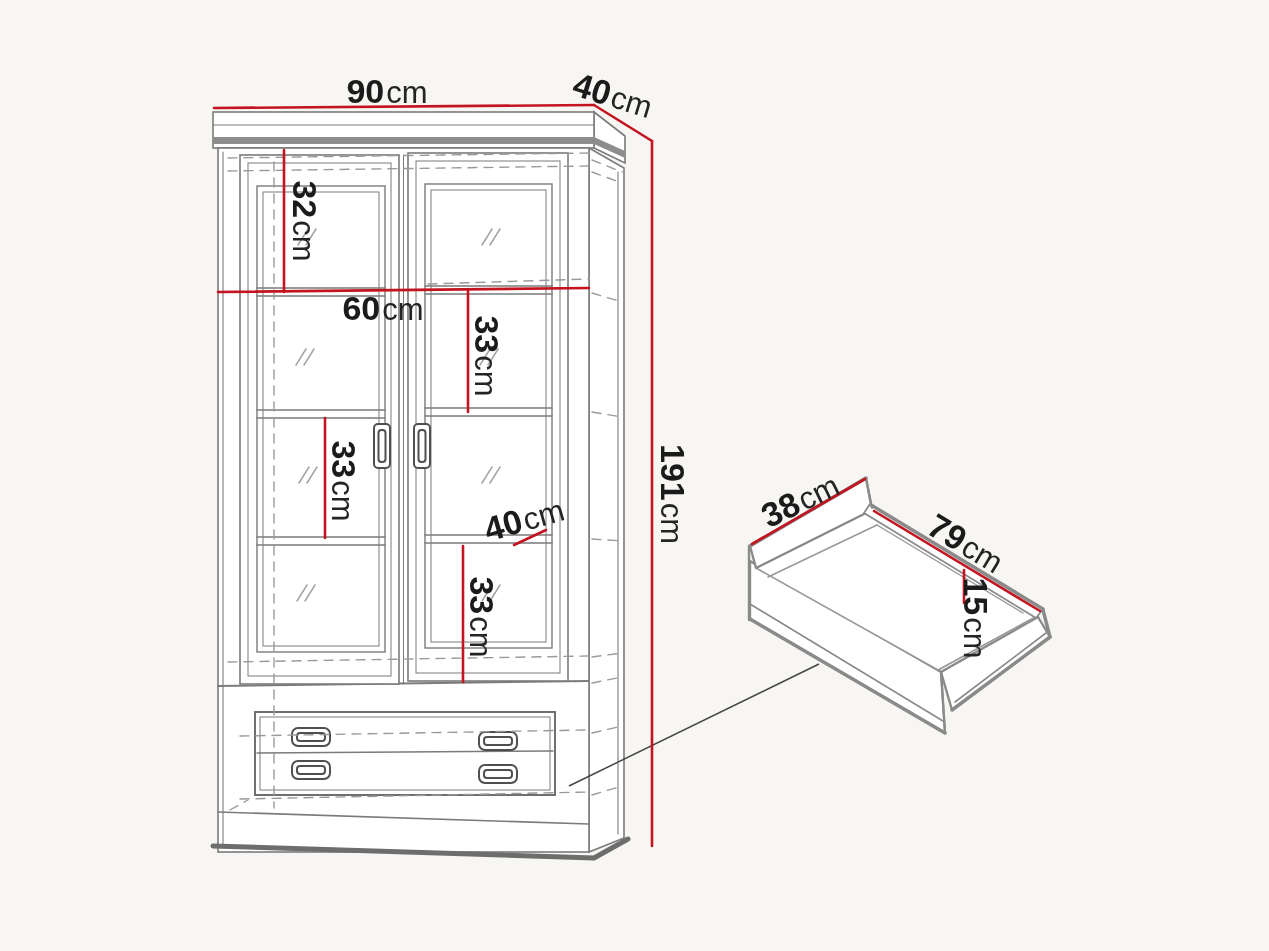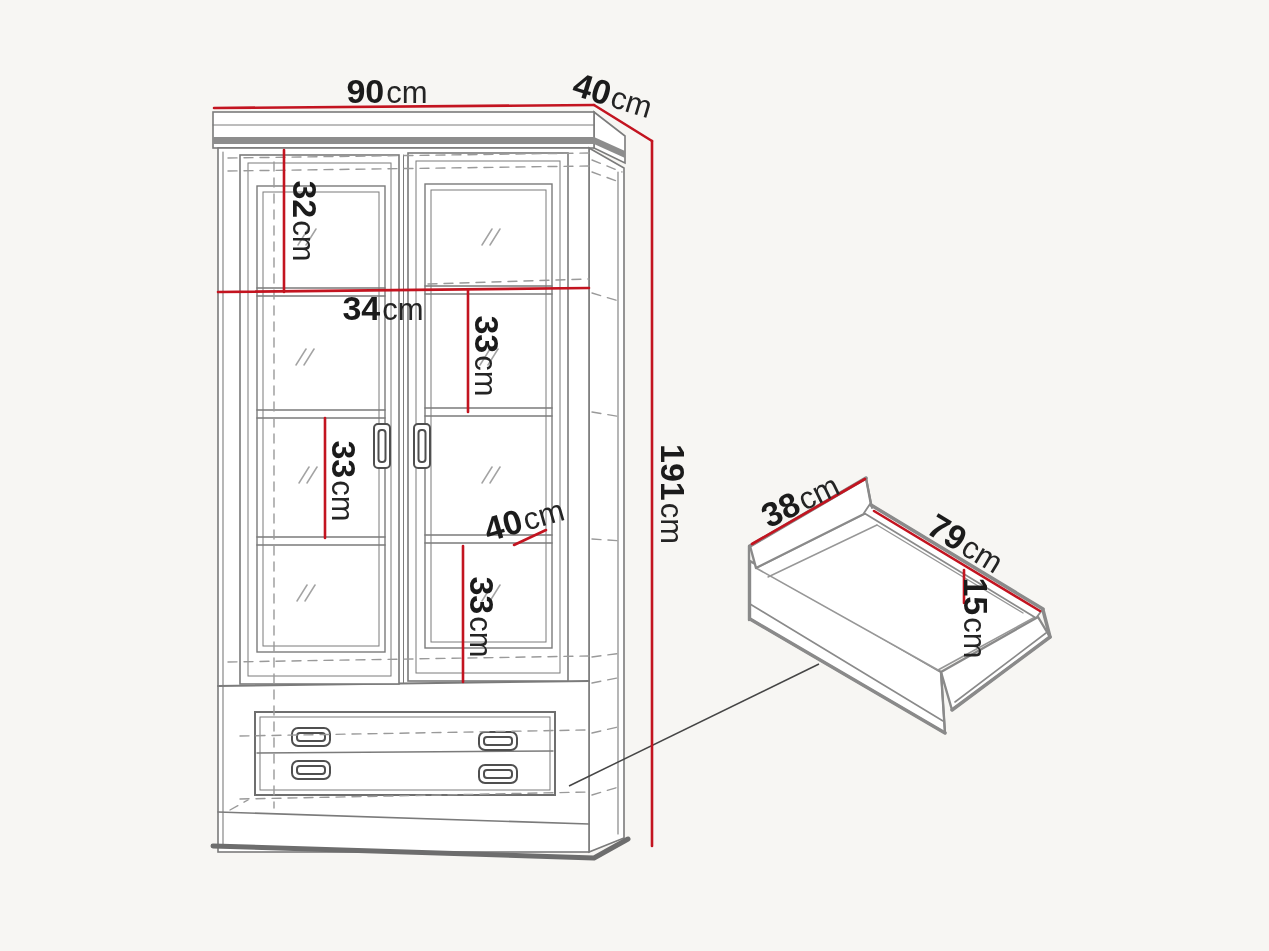--- a/index.html
+++ b/index.html
@@ -206,21 +206,21 @@
   <span class="num">191</span>
   <span class="unit">cm</span>
 </div>
 
 <div class="dim-label" style="left:305px;top:221px;transform:translate(-50%,-50%) rotate(90deg);">
   <span class="num">32</span>
   <span class="unit">cm</span>
 </div>
 
 <div class="dim-label" style="left:383px;top:308px;transform:translate(-50%,-50%);">
-  <span class="num">34</span>
+  <span class="num">60</span>
   <span class="unit">cm</span>
 </div>
 
 <div class="dim-label" style="left:487px;top:356px;transform:translate(-50%,-50%) rotate(90deg);">
   <span class="num">33</span>
   <span class="unit">cm</span>
 </div>
 
 <div class="dim-label" style="left:344px;top:481px;transform:translate(-50%,-50%) rotate(90deg);">
   <span class="num">33</span>

